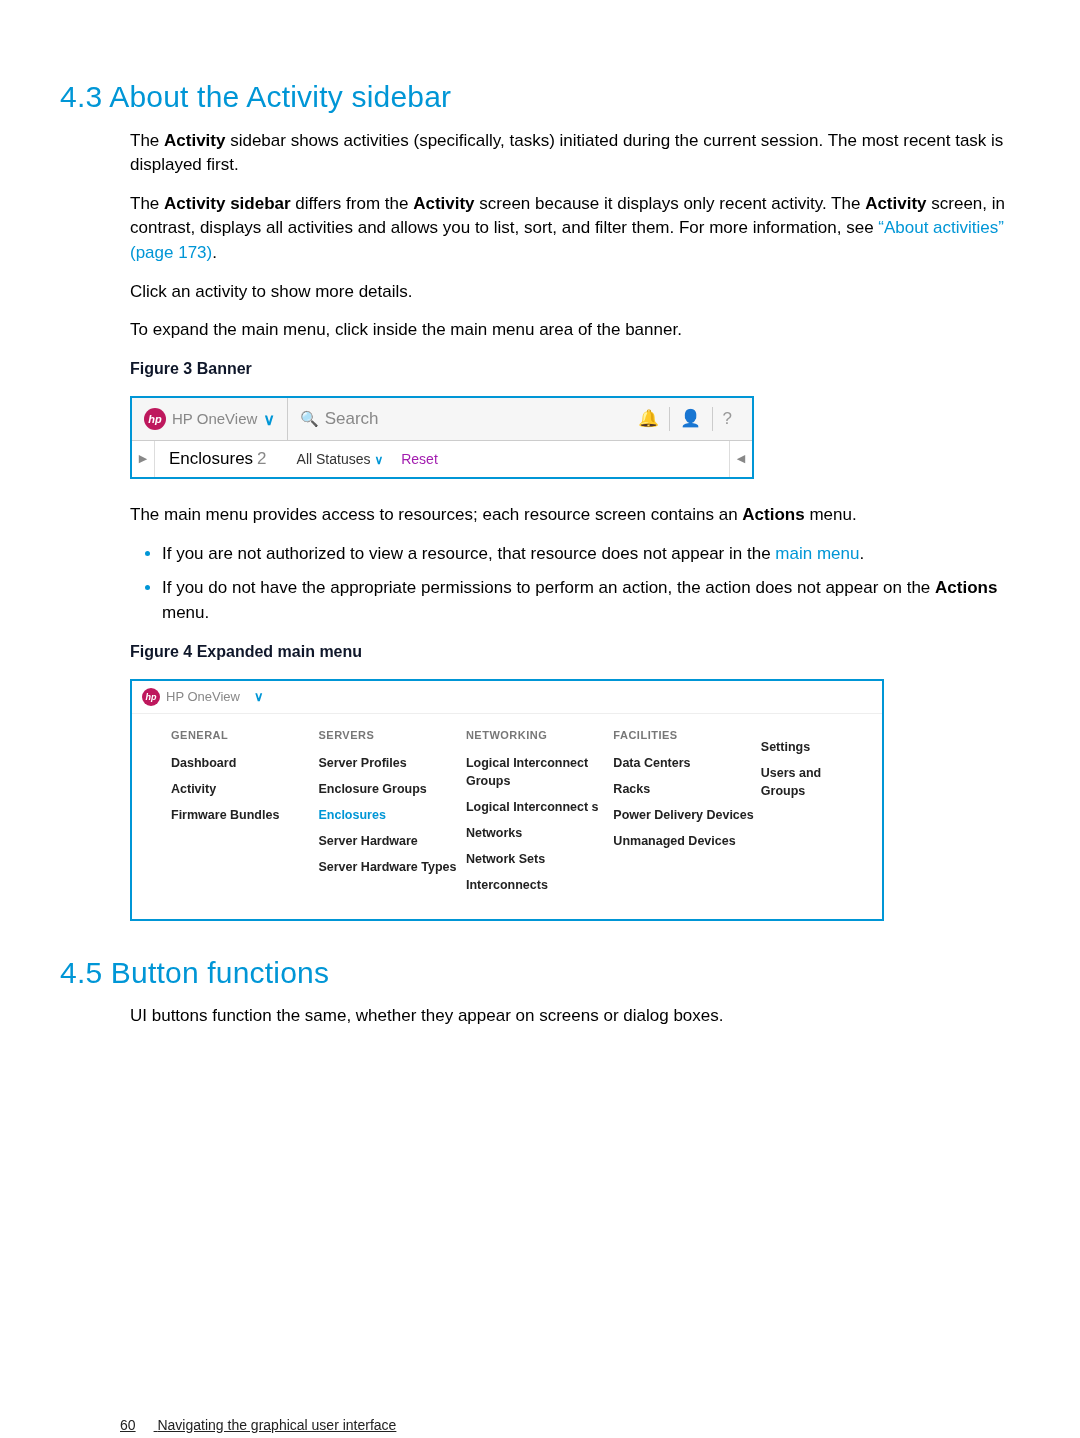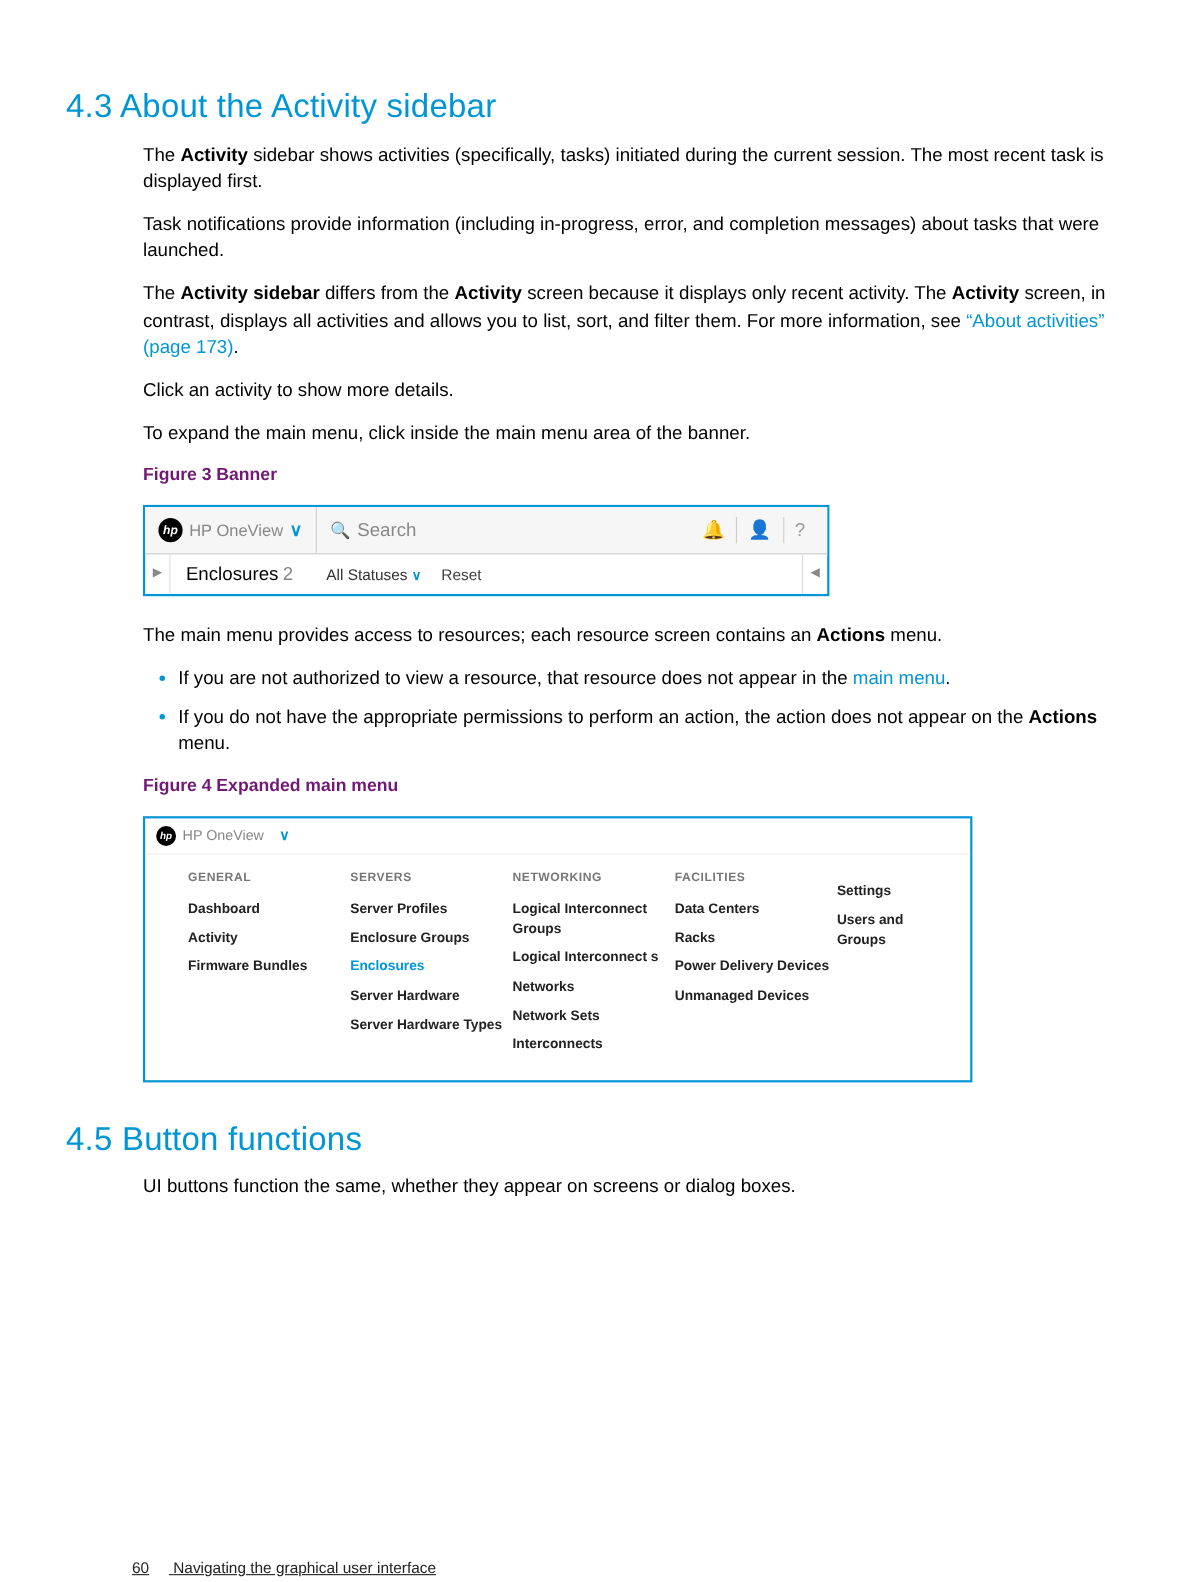--- a/index.html
+++ b/index.html
@@ -19,21 +19,21 @@
     margin: 15px 0 10px 0;
     letter-spacing: 0.2px;
   }
   .body-block {
     margin-left: 70px;
   }
   p { margin: 0 0 14px 0; }
   b { font-weight: bold; }
   .link { color: #0096d6; }
   .figcap {
-    color: #701a75;
+    color: #0f172a;
     font-weight: bold;
     font-size: 16px;
     margin: 14px 0 16px 0;
   }
   ul { margin: 6px 0 14px 0; padding-left: 32px; }
   ul li { margin-bottom: 10px; }
   ul li::marker { color: #0096d6; }
 
   
   .banner-box {
@@ -55,21 +55,21 @@
     padding: 0 12px;
     min-width: 156px;
     box-sizing: border-box;
     justify-content: space-between;
   }
   .brand-left { display: flex; align-items: center; }
   .hp-logo {
     display: inline-block;
     width: 22px; height: 22px;
     border-radius: 50%;
-    background: #000000;
+    background: #be185d;
     color: #fff;
     font-size: 11px;
     font-weight: bold;
     text-align: center;
     line-height: 22px;
     font-style: italic;
   }
   .brand-text { color: #888; font-size: 15px; margin-left: 6px; }
   .chevron { color: #0096d6; font-size: 16px; font-weight: bold; }
   .search-wrap {
@@ -108,21 +108,21 @@
     border-right: 1px solid #ddd;
     display: flex;
     align-items: center;
     justify-content: center;
     color: #888;
     font-size: 11px;
   }
   .enc-label { font-size: 17px; margin-left: 14px; }
   .enc-count { color: #888; margin-left: 4px; }
   .all-stat { font-size: 14px; margin-left: 30px; color: #333; }
-  .reset { color: #404040; font-size: 14px; margin-left: 18px; }
+  .reset { color: #a21caf; font-size: 14px; margin-left: 18px; }
   .right-toggle {
     width: 22px; height: 100%;
     border-left: 1px solid #ddd;
     display: flex; align-items: center; justify-content: center;
     color: #888; font-size: 11px;
     margin-left: auto;
   }
 
   
   .menu-box {
@@ -168,21 +168,20 @@
   .footer .pg { margin-right: 18px; }
   .page-wrap { position: relative; min-height: 1400px; }
 </style>
 </head>
 <body>
 <div class="page-wrap">
 
 <h2>4.3 About the Activity sidebar</h2>
 <div class="body-block">
   <p><span>The </span><b>Activity</b><span> sidebar shows activities (specifically, tasks) initiated during the current session. The most recent task is displayed first.</span></p>
-  <p>Task notifications provide information (including in-progress, error, and completion messages) about tasks that were launched.</p>
   <p>
     <span>The </span><b>Activity sidebar</b><span> differs from the </span><b>Activity</b><span> screen because it displays only recent activity. The </span><b>Activity</b><span> screen, in contrast, displays all activities and allows you to list, sort, and filter them. For more information, see </span><span class="link">“About activities” (page 173)</span><span>.</span>
   </p>
   <p>Click an activity to show more details.</p>
 </div>
 
 <div class="body-block">
   <p>To expand the main menu, click inside the main menu area of the banner.</p>
   <div class="figcap">Figure 3 Banner</div>
 

